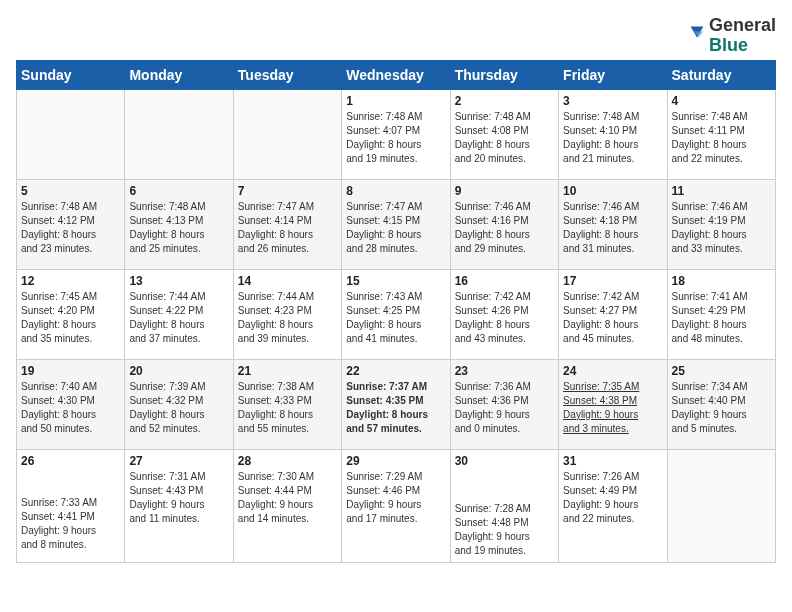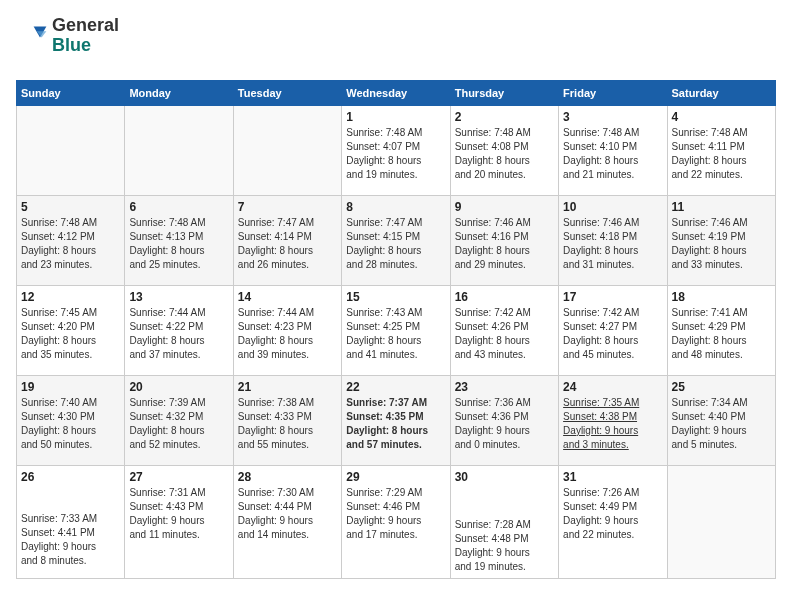--- a/index.html
+++ b/index.html
@@ -6,22 +6,22 @@
     body {
       font-family: Arial, sans-serif;
       background: #fff;
       width: 792px;
       min-height: 612px;
       padding: 16px;
     }
     .header {
       display: flex;
       align-items: flex-start;
-      justify-content: flex-start;
-      margin-bottom: 24px;
+      justify-content: flex-end;
+      margin-bottom: 4px;
     }
     .logo {
       display: flex;
       align-items: center;
       gap: 4px;
     }
     .logo-text {
       font-size: 18px;
       font-weight: bold;
       line-height: 1.1;
@@ -47,21 +47,21 @@
       color: #444;
     }
     table {
       width: 100%;
       border-collapse: collapse;
       table-layout: fixed;
     }
     thead tr th {
       background-color: #1a5fa8;
       color: #fff;
-      font-size: 11px;
+      font-size: 14px;
       font-weight: bold;
       padding: 6px 4px;
       text-align: left;
       border: 1px solid #1a5fa8;
     }
     tbody tr td {
       vertical-align: top;
       border: 1px solid #ccc;
       padding: 4px;
       font-size: 10px;

